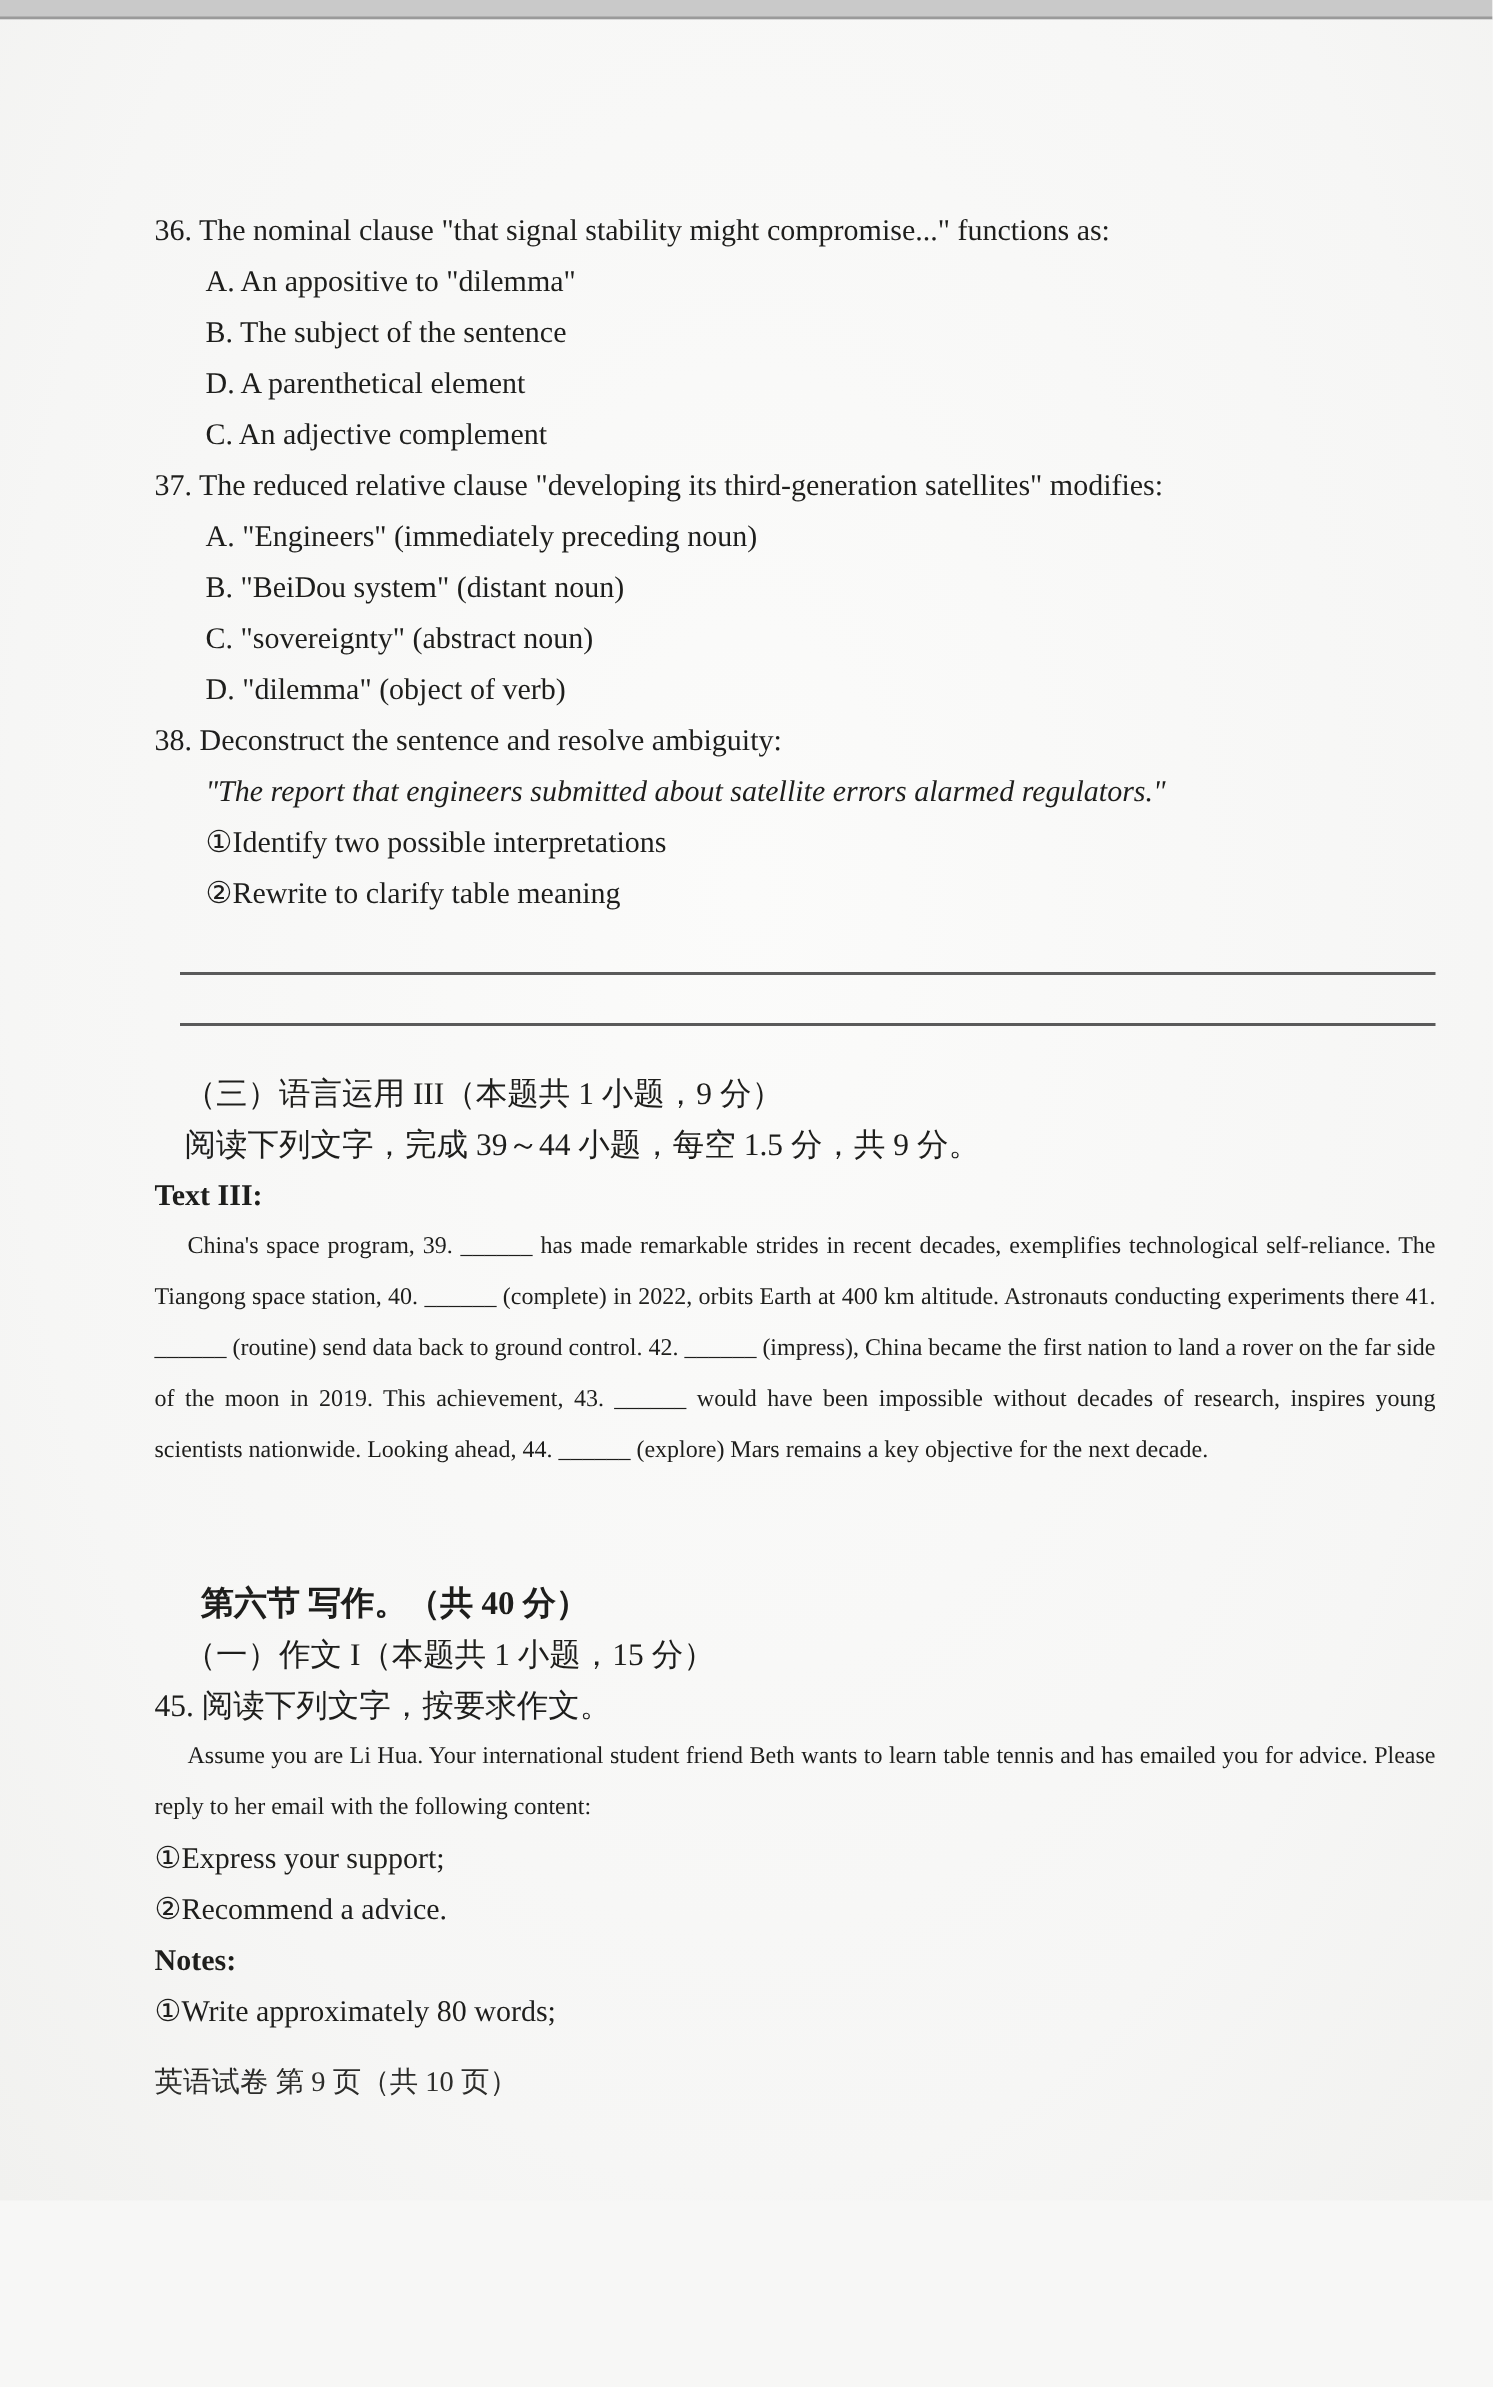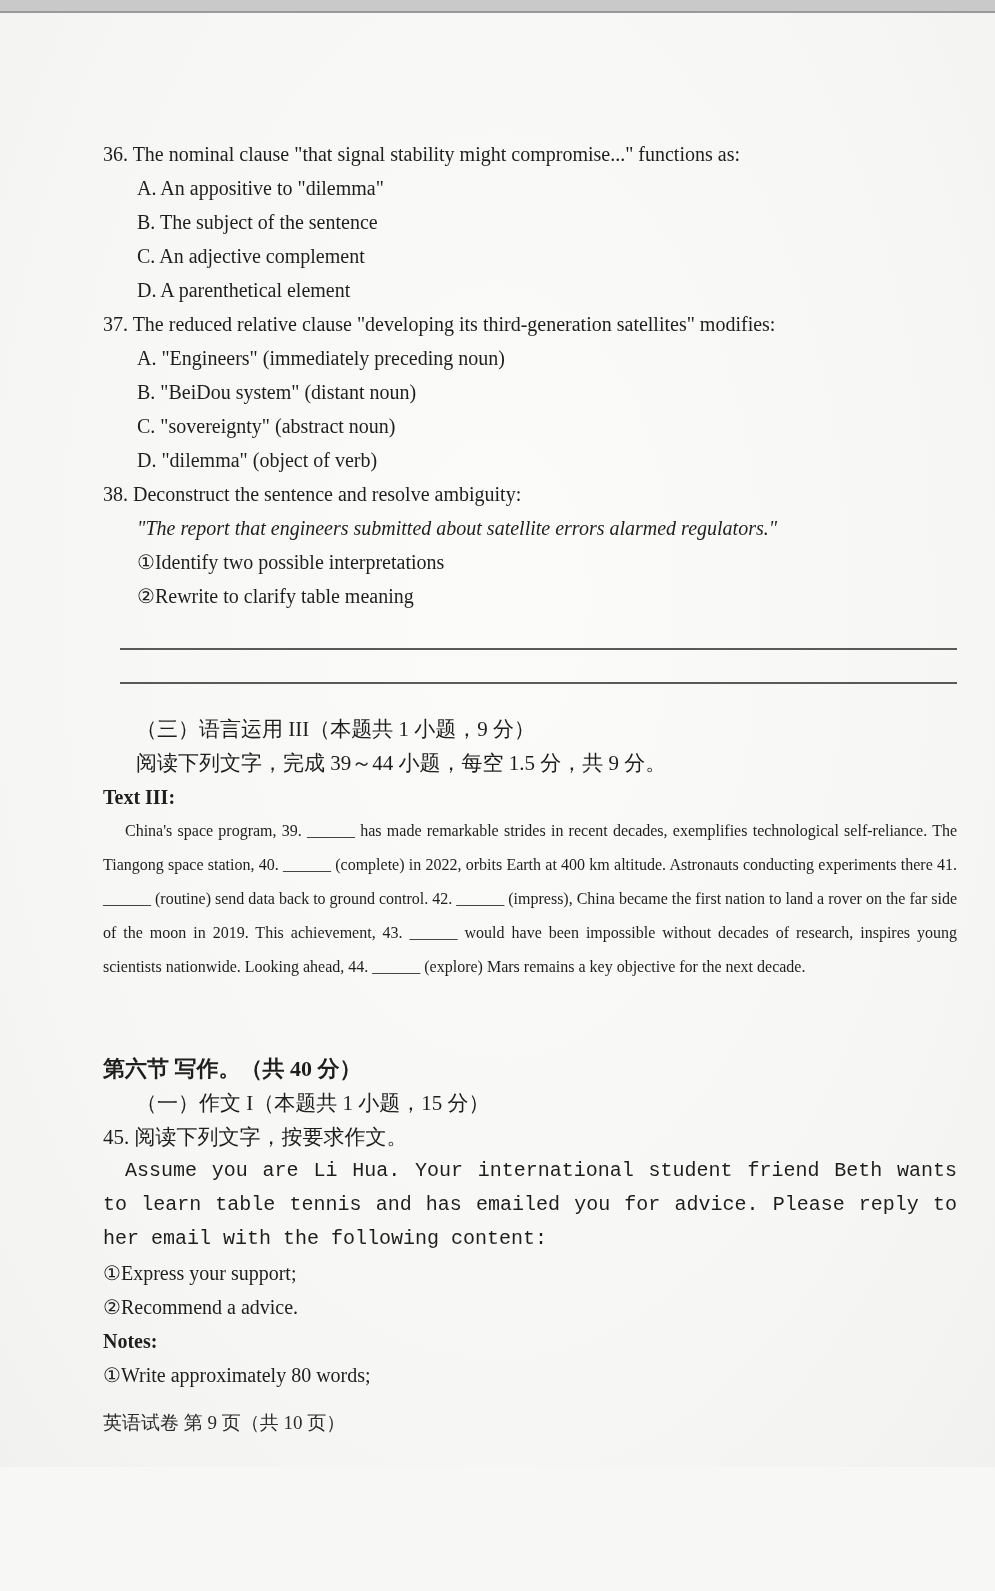--- a/index.html
+++ b/index.html
@@ -45,66 +45,66 @@
     height: 0;
   }
   .rule-1 { margin-top: 35px; }
   .rule-2 { margin-top: 32px; }
   .cn-line {
     font-size: 21px;
     line-height: 34px;
     white-space: nowrap;
   }
   .cn-indent {
-    margin-left: 33px;
+    margin-left: 20px;
   }
   .section3 { margin-top: 28px; }
   .bold { font-weight: bold; }
   .passage {
     font-size: 16px;
     line-height: 34px;
     text-align: justify;
     text-indent: 22px;
     white-space: normal;
   }
   .section6 { margin-top: 68px; }
   .heading-cn {
     font-size: 22px;
     line-height: 34px;
     font-weight: bold;
     white-space: nowrap;
+    margin-left: 31px;
   }
   .prompt {
-    font-size: 20px;
+    font-size: 16px;
     line-height: 34px;
     text-align: justify;
     text-indent: 22px;
-    font-family: Liberation Mono, monospace;
   }
   .footer {
     margin-top: 14px;
     text-align: left;
     font-size: 19px;
     line-height: 34px;
     color: #2c2c2a;
   }
 </style>
 </head>
 <body>
 
 <div class="topbar"></div>
 
 <div class="sheet">
 
   <div>
     <div class="line">36. The nominal clause "that signal stability might compromise..." functions as:</div>
     <div class="line option">A. An appositive to "dilemma"</div>
     <div class="line option">B. The subject of the sentence</div>
+    <div class="line option">D. A parenthetical element</div>
     <div class="line option">C. An adjective complement</div>
-    <div class="line option">D. A parenthetical element</div>
   </div>
 
   <div>
     <div class="line">37. The reduced relative clause "developing its third-generation satellites" modifies:</div>
     <div class="line option">A. "Engineers" (immediately preceding noun)</div>
     <div class="line option">B. "BeiDou system" (distant noun)</div>
     <div class="line option">C. "sovereignty" (abstract noun)</div>
     <div class="line option">D. "dilemma" (object of verb)</div>
   </div>
 

